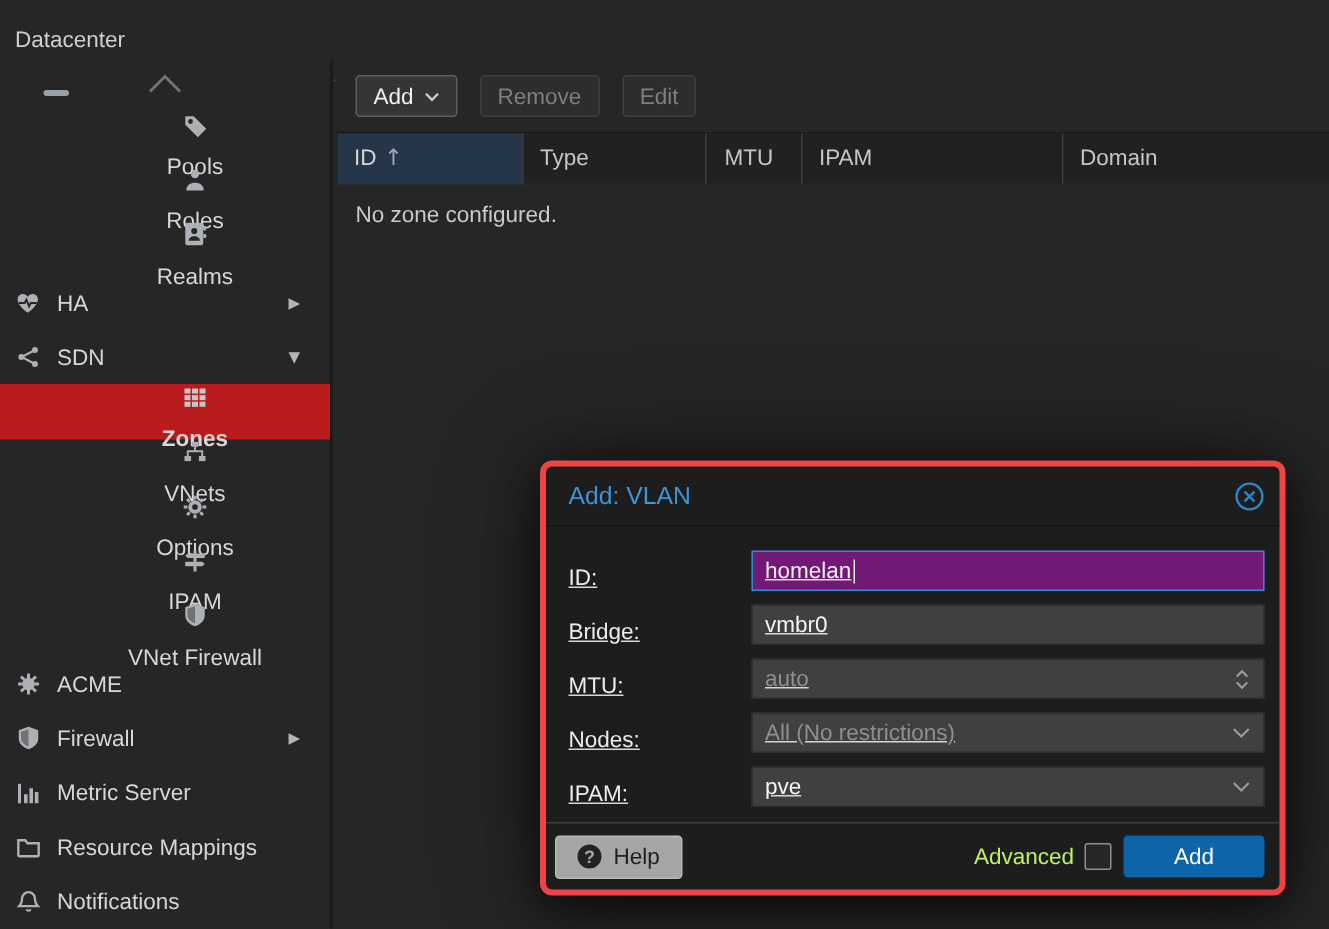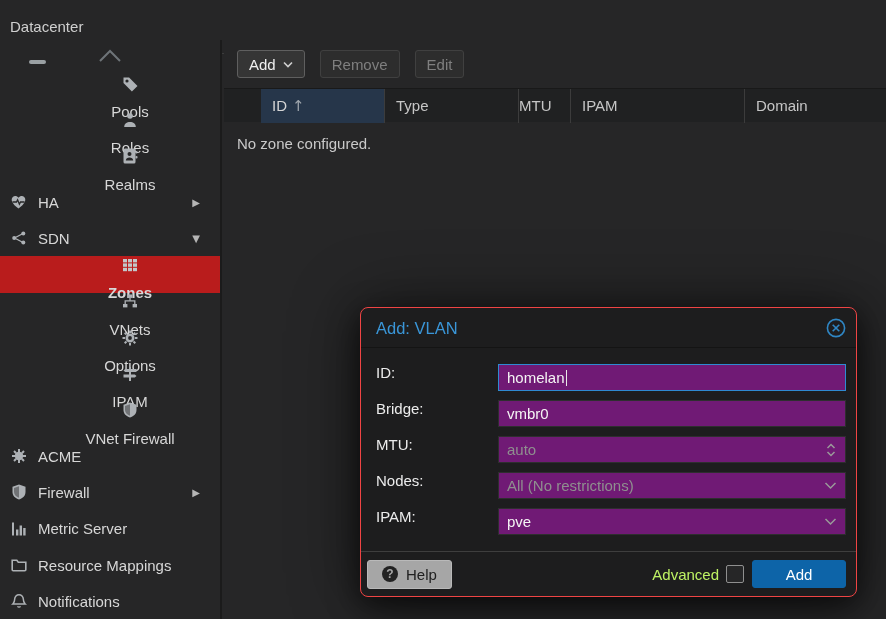--- a/index.html
+++ b/index.html
@@ -46,45 +46,45 @@
     height:28px; display:inline-flex; align-items:center; gap:7px;
     padding:0 11px; border-radius:3px; font-size:15px;
     background:#353535; border:1px solid #5f5f5f; color:#f0f0f0;
   }
   .tbtn.disabled { background:#2d2d2d; border-color:#404040; color:#7f7f7f; }
 
   .grid-head { position:relative; height:34px; background:#202122; border-top:1px solid #191919; }
   .gcell {
     position:absolute; top:0; height:34px; line-height:33px;
     padding-left:11px; color:#c6c6c6; font-size:15px;
-    border-right:1px solid #3c3c3c; white-space:nowrap; overflow:hidden;margin-left:36px;
+    border-right:1px solid #3c3c3c; white-space:nowrap; overflow:hidden;
   }
   .gcell.sorted { background:#26364a; color:#d5d5d5; }
   .sort-arrow { color:#9fa6ad; margin-left:5px; font-family:"DejaVu Sans",sans-serif; }
   .empty-text { padding:13px 0 0 13px; color:#c9c9c9; font-size:15px; }
 
   
   .dialog {
     position:absolute; left:360px; top:307px; width:497px; height:290px;
-    background:#1d1d1e; border:1px solid #ef4444; border-radius:8px;
+    background:#1d1d1e; border:4px solid #ef4444; border-radius:8px;
     box-shadow:0 8px 30px rgba(0,0,0,.65), 0 0 70px rgba(0,0,0,.45);
   }
   .dlg-title {
     position:absolute; top:0; left:0; right:0; height:40px;
     line-height:40px; padding-left:15px;
     color:#3a96d8; font-size:16.5px;
     border-bottom:1px solid #141414;
   }
   .dlg-close { position:absolute; top:10px; right:10px; width:20px; height:20px; cursor:pointer; }
   .dlg-body { position:absolute; top:40px; left:15px; right:10px; }
-  .frow { display:flex; align-items:flex-start; margin-top:9px; }
+  .frow { display:flex; align-items:flex-end; margin-top:9px;text-decoration:underline; }
   .frow:first-child { margin-top:16px; }
   .flabel { width:122px; color:#ececec; font-size:15px; }
   .fld {
-    flex:1; height:27px; background:#701a75; border:1px solid #2e2e2f;
+    flex:1; height:27px; background:#404040; border:1px solid #2e2e2f;
     display:flex; align-items:center; padding:0 8px; font-size:15px; color:#f4f4f4;
   }
   .fld.focused { border-color:#2f8ad1; background:#701a75; }
   .fld .ph { color:#8f8f8f; }
   .fld .tail { margin-left:auto; }
   .caret-bar { display:inline-block; width:1px; height:16px; background:#e8e8e8; margin-left:1px; }
 
   .dlg-footer {
     position:absolute; left:0; right:0; bottom:0; height:45px;
     border-top:1px solid #3e3e3e;
@@ -344,21 +344,21 @@
     </button>
     <button class="tbtn disabled">
       <span>Edit</span>
     </button>
   </div>
 
   <div class="grid-head">
     <div class="gcell sorted" style="left:1px; width:124px;">
       <span>ID</span><span class="sort-arrow">↑</span>
     </div>
-    <div class="gcell" style="left:125px; width:134px;">
+    <div class="gcell" style="left:125px; width:122px;">
       <span>Type</span>
     </div>
     <div class="gcell" style="left:248px; width:63px;">
       <span>MTU</span>
     </div>
     <div class="gcell" style="left:311px; width:174px;">
       <span>IPAM</span>
     </div>
     <div class="gcell" style="left:485px; width:177px; border-right:none;">
       <span>Domain</span>

